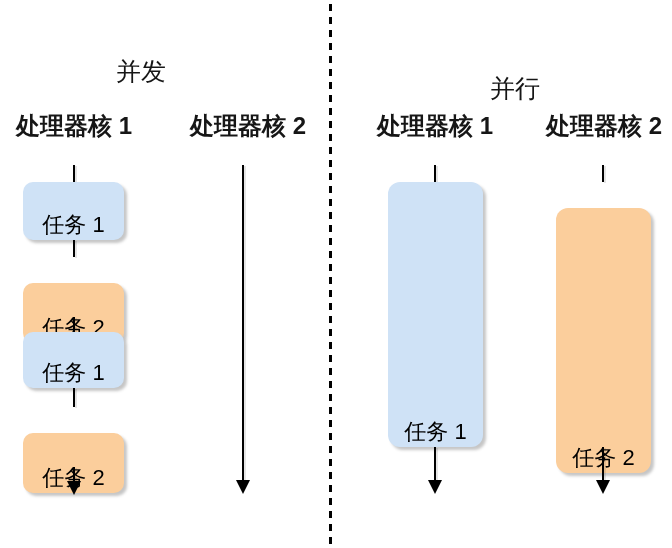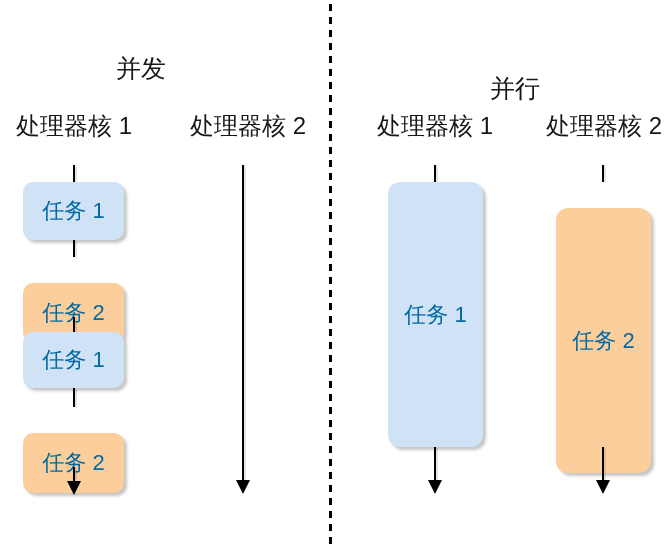--- a/index.html
+++ b/index.html
@@ -24,44 +24,45 @@
     white-space: nowrap;
     color: #161616;
   }
   .core-header {
     position: absolute;
     transform: translateX(-50%);
     font-size: 24px;
     line-height: 28px;
     white-space: nowrap;
     color: #161616;
+    font-weight: bold;
   }
   .vline {
     position: absolute;
     width: 2px;
     background: var(--color-line, #000);
     box-shadow: 2px 1px 0 rgba(0,0,0,0.10);
   }
   .arrowhead {
     position: absolute;
     width: 0;
     height: 0;
     border-left: 7px solid transparent;
     border-right: 7px solid transparent;
     border-top: 14px solid var(--color-line, #000);
   }
   .task-box {
     position: absolute;
     border-radius: 10px;
     box-shadow: 3px 3px 3px var(--color-shadow, #c9c9c9);
     display: flex;
-    align-items: center;
+    align-items: flex-end;
     justify-content: center;
     font-size: 22px;
-    color: #0369a1;
+    color: #000000;
     white-space: nowrap;
   }
   .tall {
     border-radius: 12px;
   }
   .task1 { background: var(--color-task1, #cfe2f6); }
   .task2 { background: var(--color-task2, #fbce9c); margin-top: 26px; }
   .divider {
     position: absolute;
     left: 329px;
@@ -72,21 +73,21 @@
       to bottom,
       var(--color-line, #000) 0px, var(--color-line, #000) 7px,
       transparent 7px, transparent 13px);
   }
 </style>
 </head>
 <body>
 
 <div class="canvas">
 
-  <div class="title" style="left:141px; top:57px;font-family:Liberation Mono, monospace;">并发</div>
+  <div class="title" style="left:141px; top:57px;">并发</div>
 
   <div class="core-header" style="left:74px; top:112px;">处理器核 1</div>
 
   <div class="core-header" style="left:248px; top:112px;">处理器核 2</div>
 
   <div class="vline" style="left:73px; top:165px; height:17px;"></div>
 
   <div class="task-box task1" style="left:23px; top:182px; width:101px; height:58px;">
     <span>任务 1</span>
   </div>

